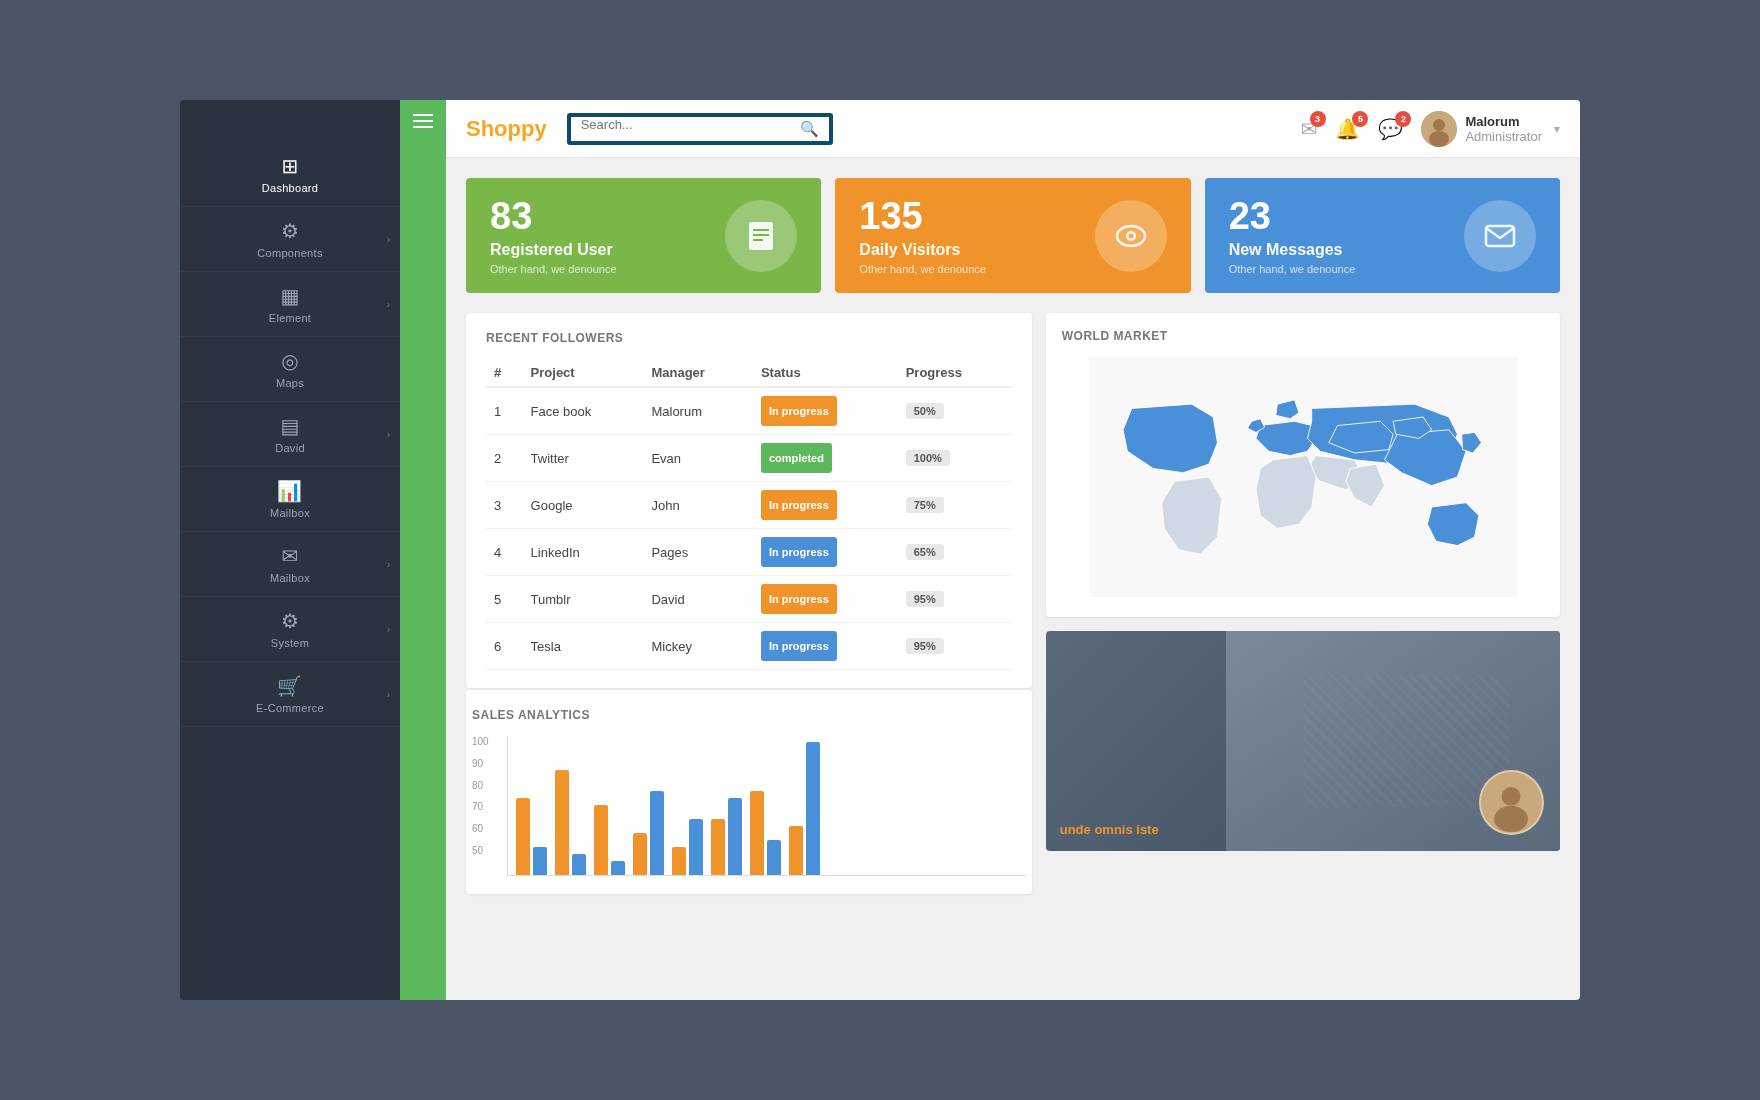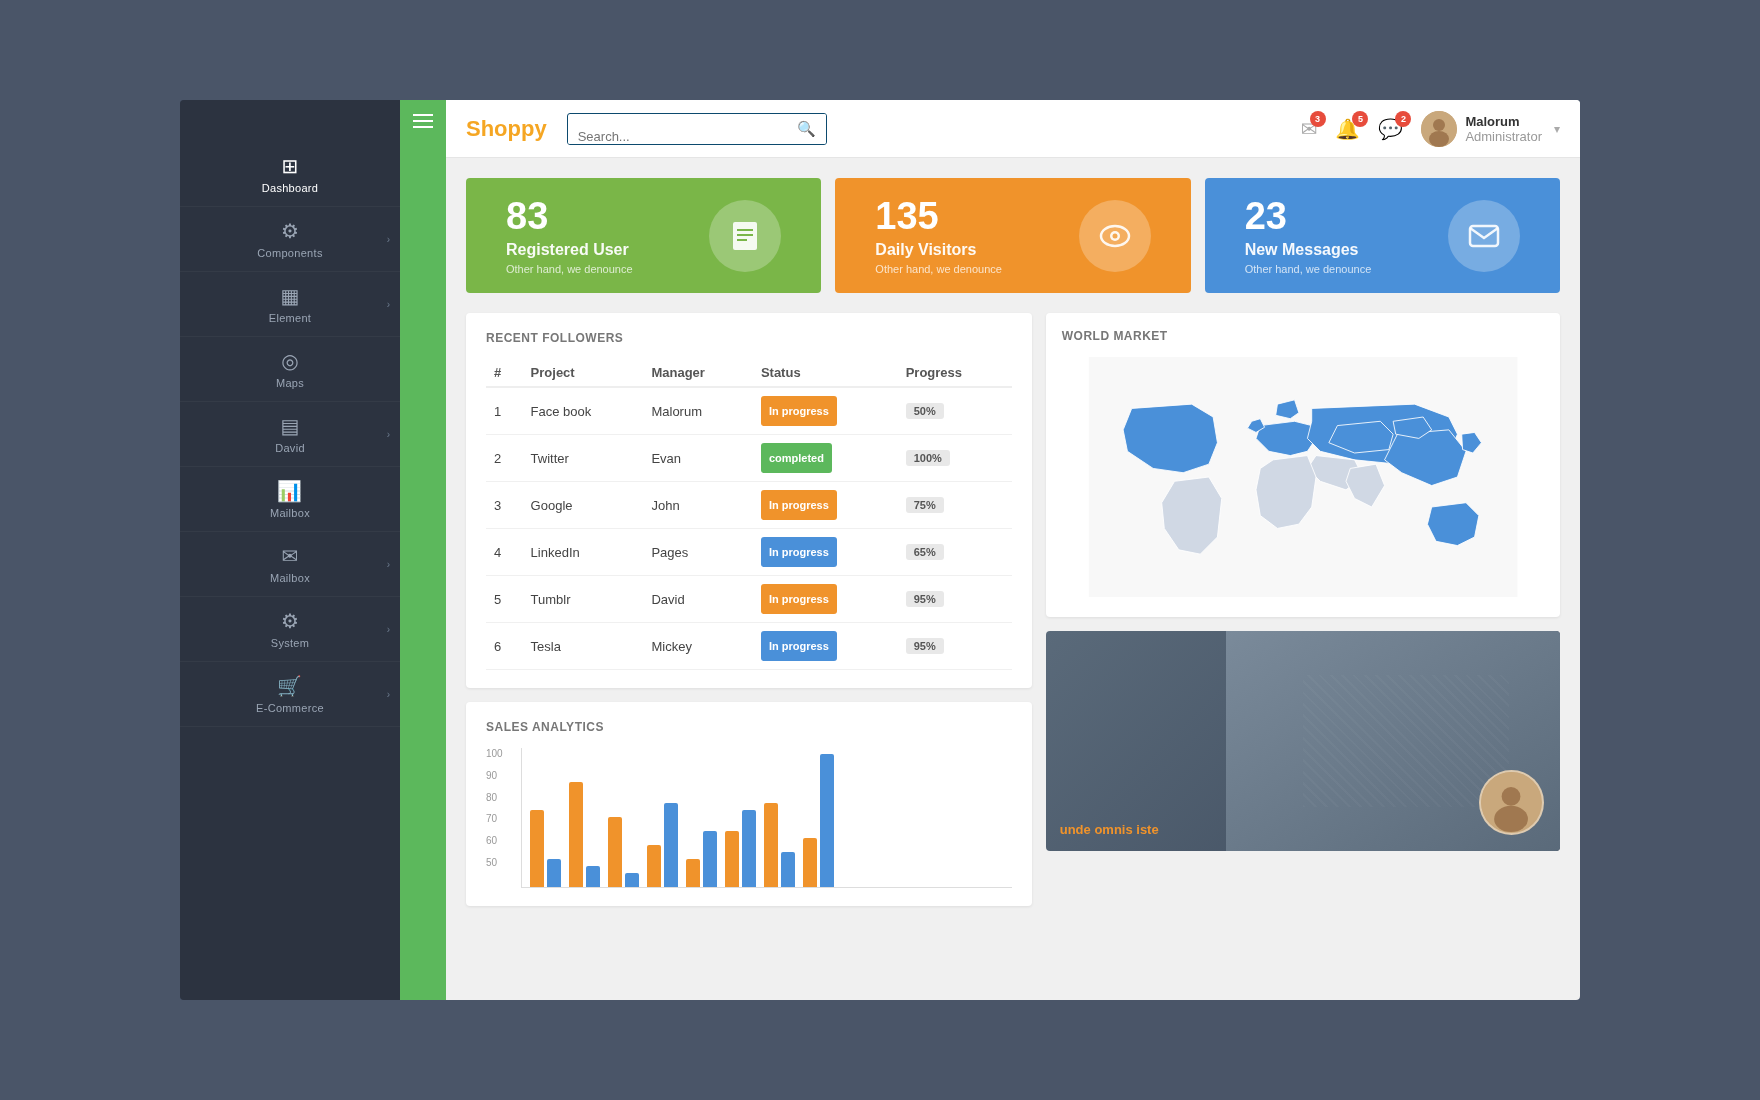--- a/index.html
+++ b/index.html
@@ -115,22 +115,22 @@
     .brand-logo {
       font-size: 22px;
       font-weight: 700;
       color: #f5a623;
       margin-right: 20px;
       white-space: nowrap;
     }
 
     .search-bar {
       display: flex;
-      align-items: flex-end;
-      border: 1px solid #0c4a6e;
+      align-items: flex-start;
+      border: 4px solid #0c4a6e;
       border-radius: 3px;
       overflow: hidden;
       height: 32px;
     }
 
     .search-input {
       border: none;
       outline: none;
       padding: 0 10px;
       font-size: 13px;
@@ -232,21 +232,21 @@
     
     .stat-cards {
       display: flex;
       gap: 14px;
       margin-bottom: 20px;
     }
 
     .stat-card {
       flex: 1;
       border-radius: 4px;
-      padding: 18px 40px;
+      padding: 18px 24px;
       display: flex;
       align-items: center;
       justify-content: space-between;
       min-height: 115px;
     }
 
     .stat-card.green { background: #7ab648; }
     .stat-card.orange { background: #f0932b; }
     .stat-card.blue { background: #4a90d9; }
 
@@ -288,21 +288,21 @@
     
     .bottom-section {
       display: flex;
       gap: 14px;
     }
 
     .left-panel {
       flex: 1.1;
       display: flex;
       flex-direction: column;
-      gap: 14px;
+      gap: 2px;
     }
 
     .right-panel {
       flex: 1;
       display: flex;
       flex-direction: column;
       gap: 14px;
     }
 
     .card {
@@ -376,21 +376,21 @@
 
     .map-svg {
       width: 100%;
       height: 240px;
     }
 
     
     .chart-card {
       background: #fff;
       border-radius: 4px;
-      padding: 18px 20px;
+      padding: 18px 6px;
       box-shadow: 0 1px 3px rgba(0,0,0,0.08);
     }
 
     .chart-area {
       display: flex;
       align-items: flex-end;
       gap: 6px;
       height: 140px;
       margin-top: 8px;
       padding-top: 8px;

